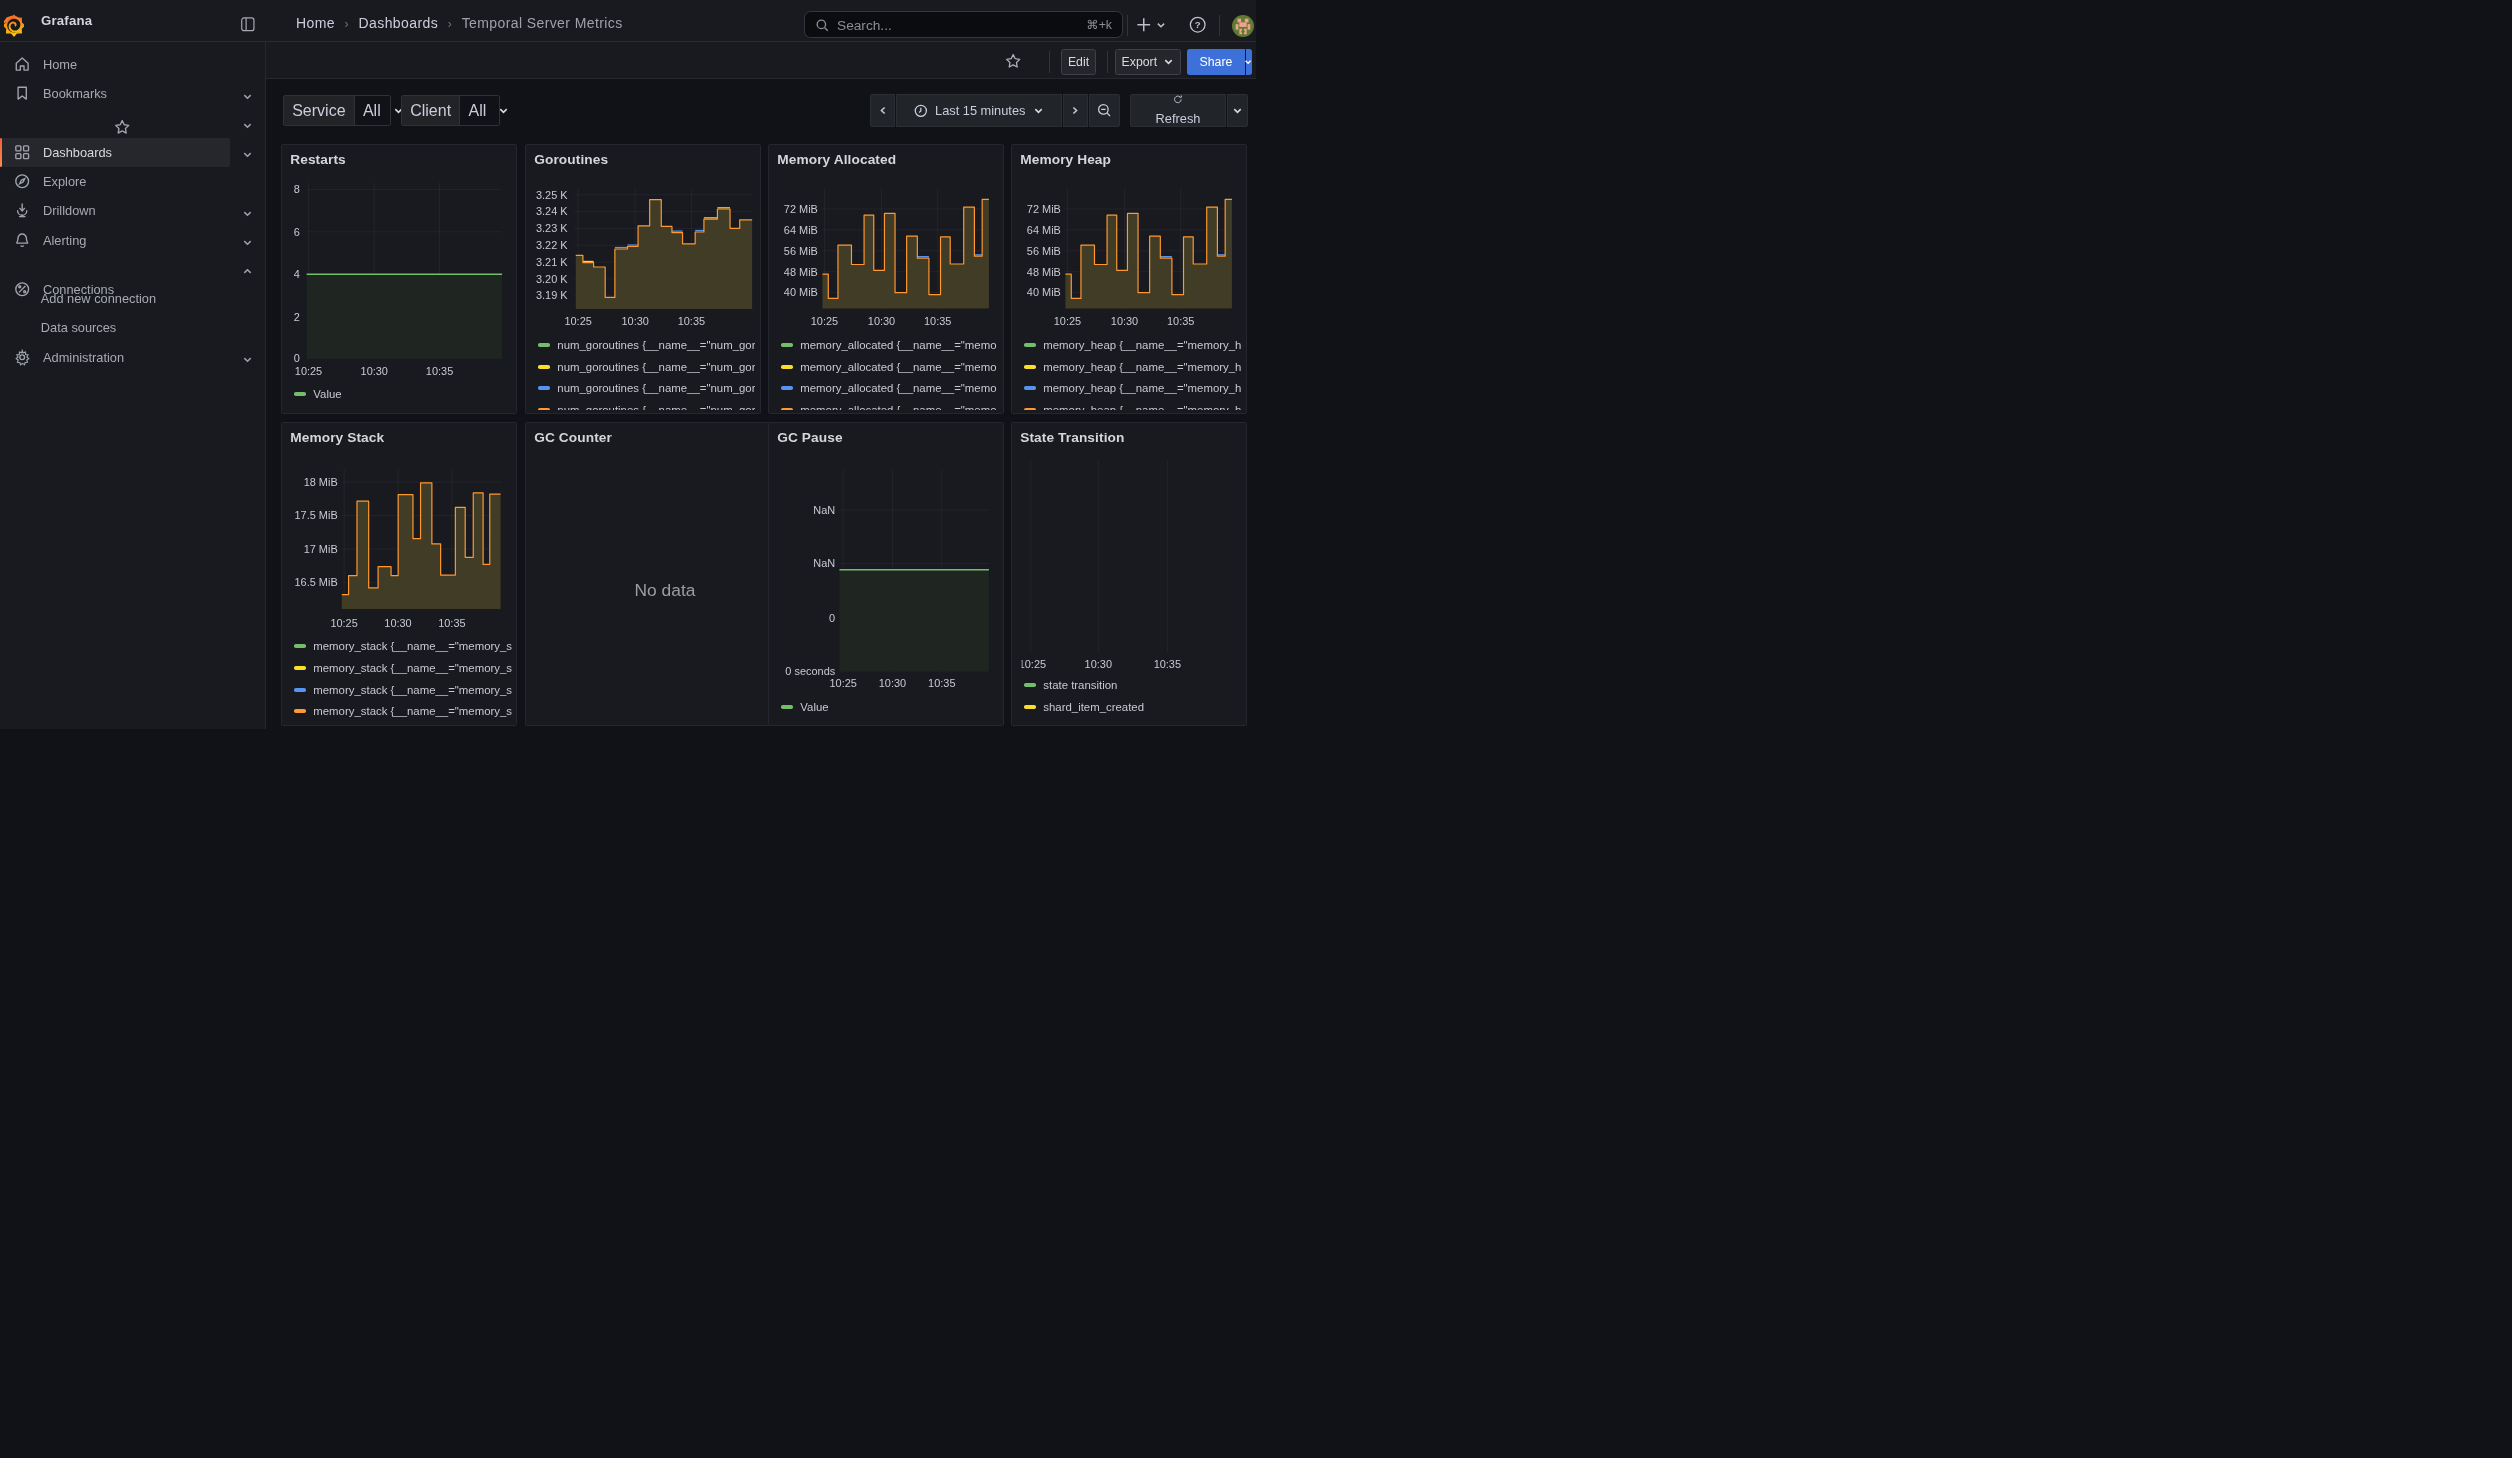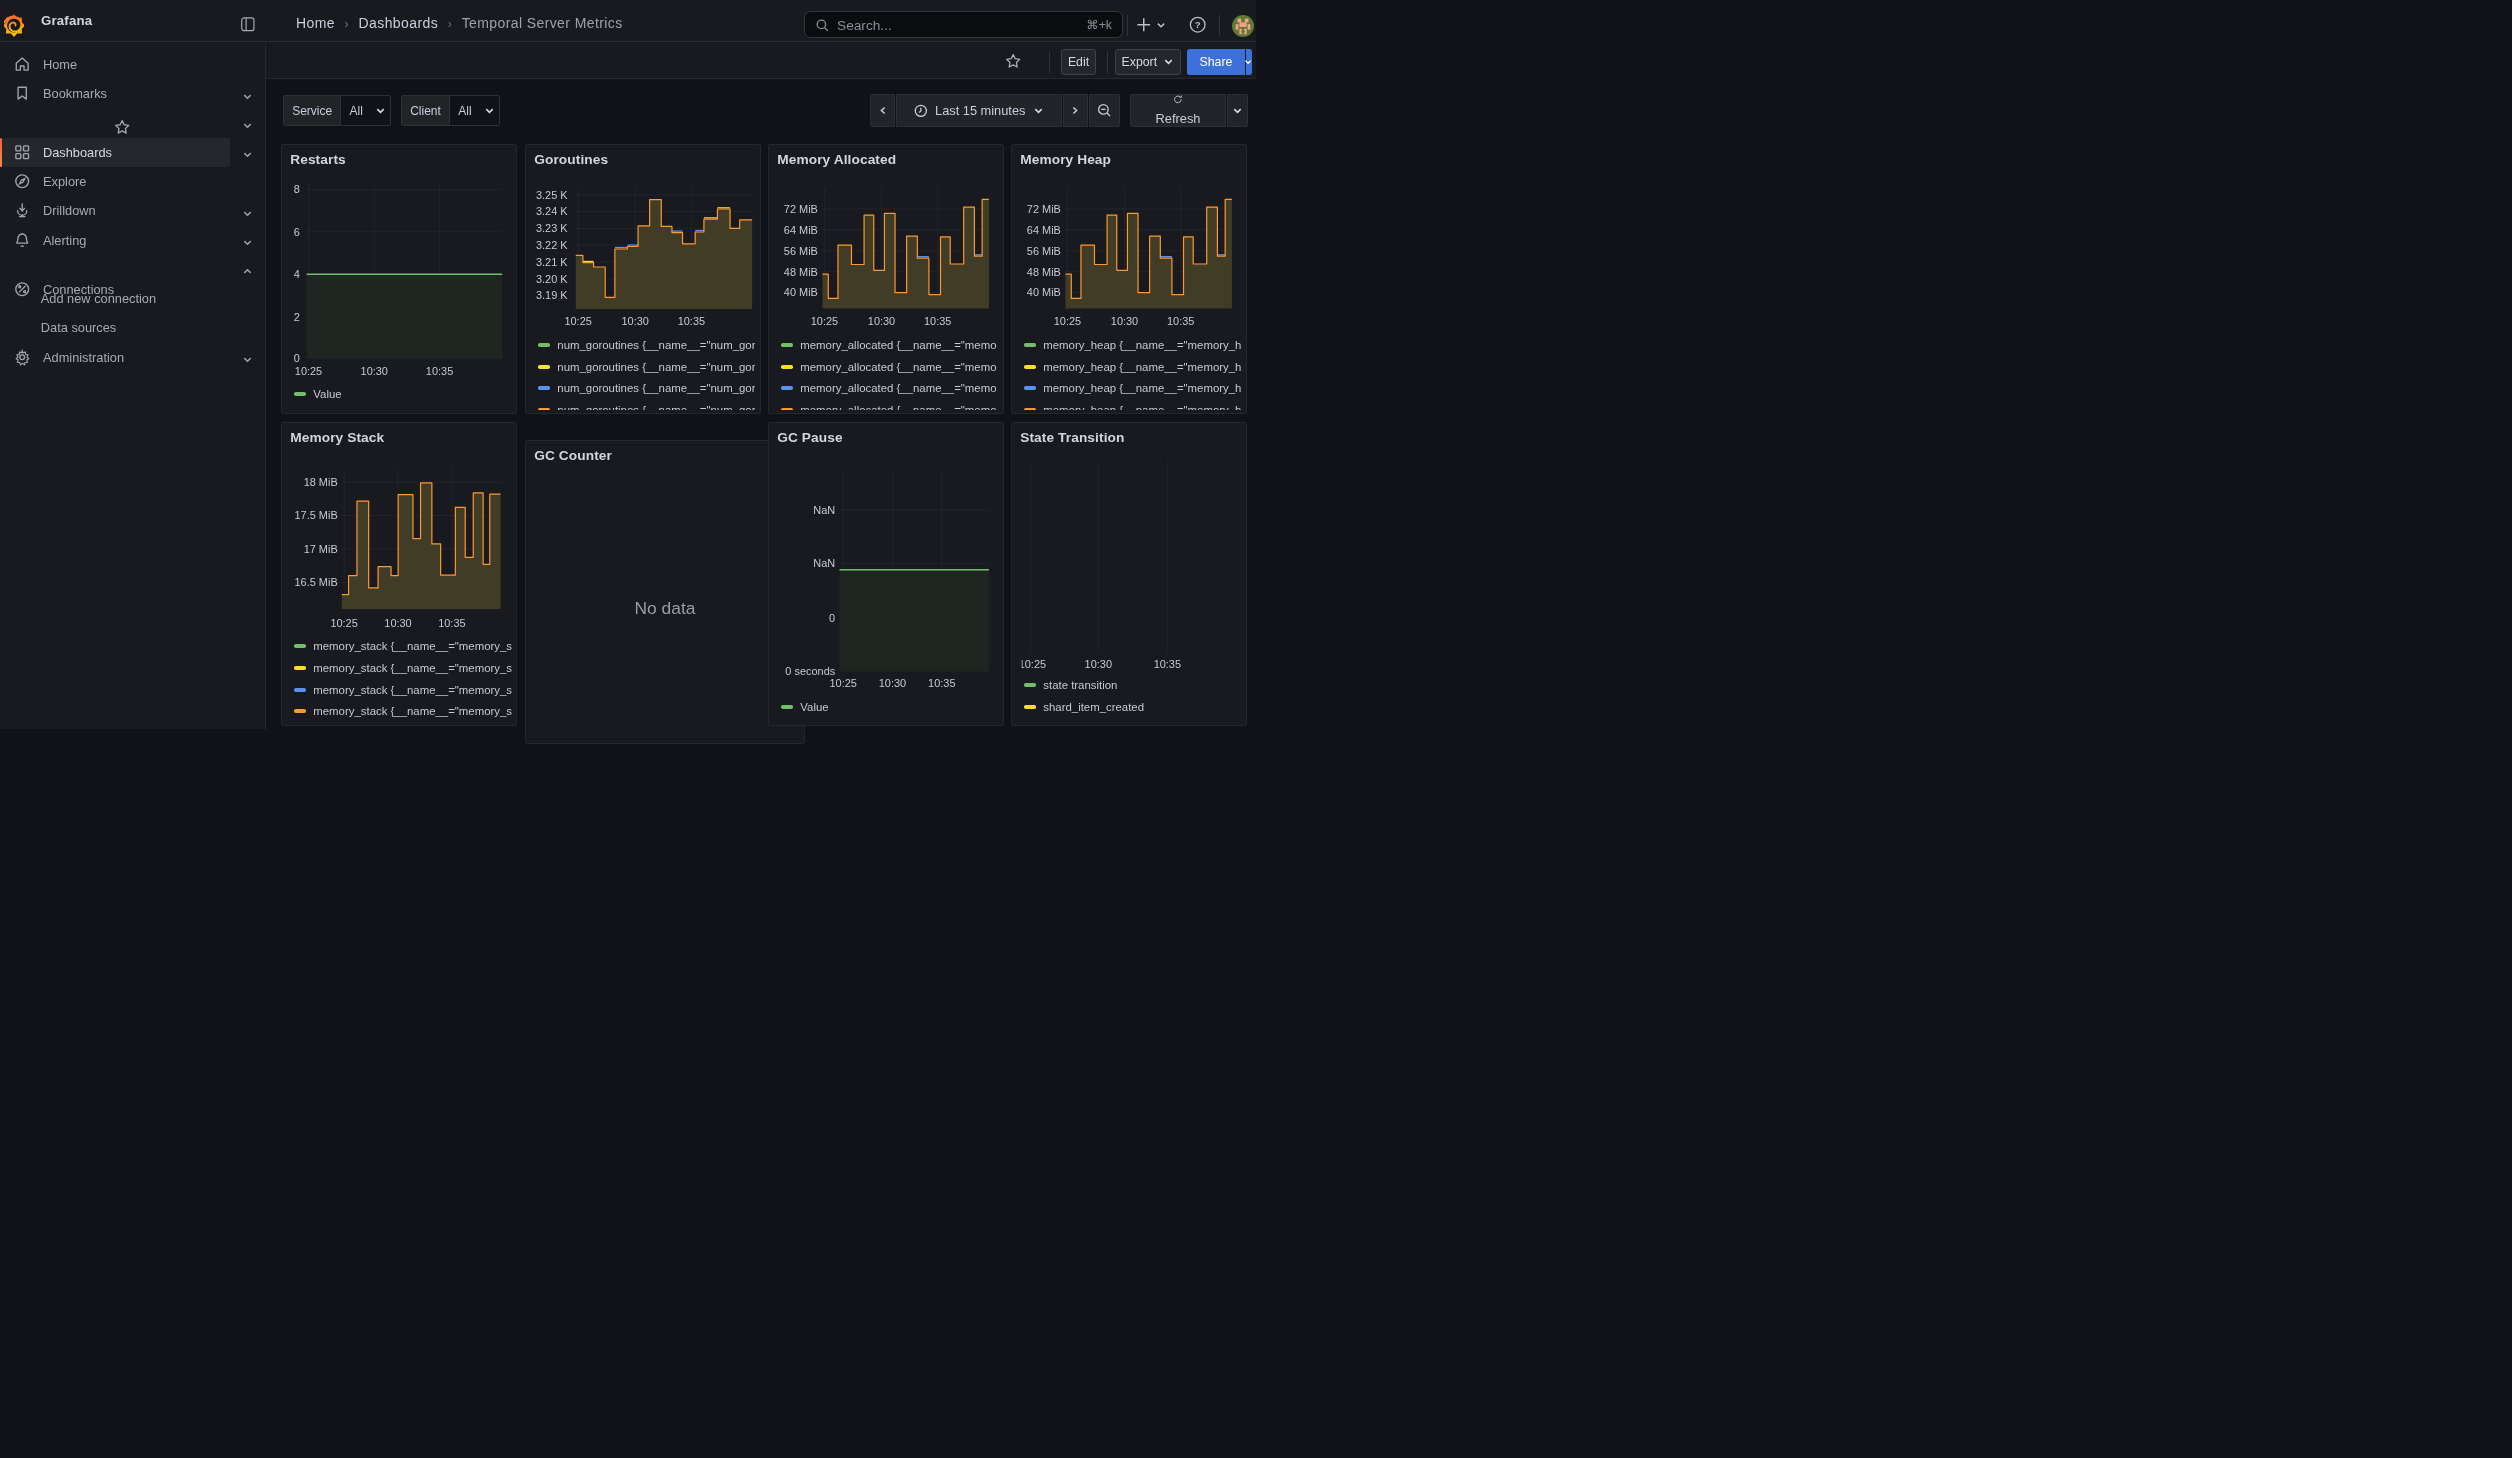--- a/index.html
+++ b/index.html
@@ -32,21 +32,21 @@
 
 .tstar { position:absolute; left:1005px; top:53px; }
 .tdiv { position:absolute; top:51px; width:0.9px; height:22px; background:#313339; }
 .btn { position:absolute; top:49px; height:25.6px; border-radius:2.7px; font-size:12.3px; font-weight:500;
   color:#d8d9df; display:flex; align-items:center; justify-content:center; }
 .btn.sec { background:#24262b; border:0.9px solid #3f4148; }
 .btn.blue { background:#3d71d9; color:#fff; border:none; }
 
 
 .varbox { position:absolute; top:95px; height:31px; border:0.9px solid #2f3136; border-radius:1.8px;
-  display:flex; align-items:stretch; font-size:12px; color:#ccccdc; }
+  display:flex; align-items:stretch; font-size:16px; color:#ccccdc; }
 .varbox .vlab { background:#212327; display:flex; align-items:center; padding:0 8.2px; font-weight:500; }
 .varbox .vval { display:flex; align-items:center; padding:0 8.2px; gap:12px; border-left:0.9px solid #2f3136; justify-content:space-between; flex:1; }
 .tp { position:absolute; top:94px; height:33px; display:flex; gap:0.9px; }
 .tpseg { background:#212429; border:0.9px solid #2c2e34; display:flex; align-items:center; justify-content:center;
   font-size:12.8px; font-weight:500; color:#ccccdc; gap:7.3px; }
 
 
 .panel { position:absolute; background:#181a1f; border:0.9px solid #25272e; border-radius:1.8px; }
 .ptitle { position:absolute; left:8.2px; top:7.3px; font-size:13.7px; font-weight:700; color:#d5d6dc; letter-spacing:0.1px; }
 .chart { position:absolute; left:0; top:0; }
@@ -504,21 +504,21 @@
     </div>
     <div class="lrow" style="left:12px;top:259px;">
       <span class="dash" style="background:#5794F2"></span>
       <span class="ltxt">memory_stack {__name__="memory_s</span>
     </div>
     <div class="lrow" style="left:12px;top:280px;">
       <span class="dash" style="background:#FF9830"></span>
       <span class="ltxt">memory_stack {__name__="memory_s</span>
     </div>
   </div>
-<div class="panel" style="left:525px;top:440px;width:280px;height:304px;padding-left:36px;">
+<div class="panel" style="left:525px;top:422px;width:280px;height:304px;padding-left:36px;">
     <div class="ptitle">GC Counter</div>
     <div class="nodata">No data</div>
   </div>
 <div class="panel" style="left:768px;top:422px;width:236px;height:304px;">
     <div class="ptitle">GC Pause</div>
     <svg class="chart" width="236" height="304" viewBox="0 0 258.4 332.5">
       <line x1="77.2" x2="240.8" y1="95.0" y2="95.0" stroke="rgba(204,204,220,0.065)" stroke-width="1"></line>
       <text x="72.5" y="99.2" text-anchor="end" font-size="12" fill="#c8c9d3">NaN</text>
       <line x1="77.2" x2="240.8" y1="153.5" y2="153.5" stroke="rgba(204,204,220,0.065)" stroke-width="1"></line>
       <text x="72.5" y="157.7" text-anchor="end" font-size="12" fill="#c8c9d3">NaN</text>

